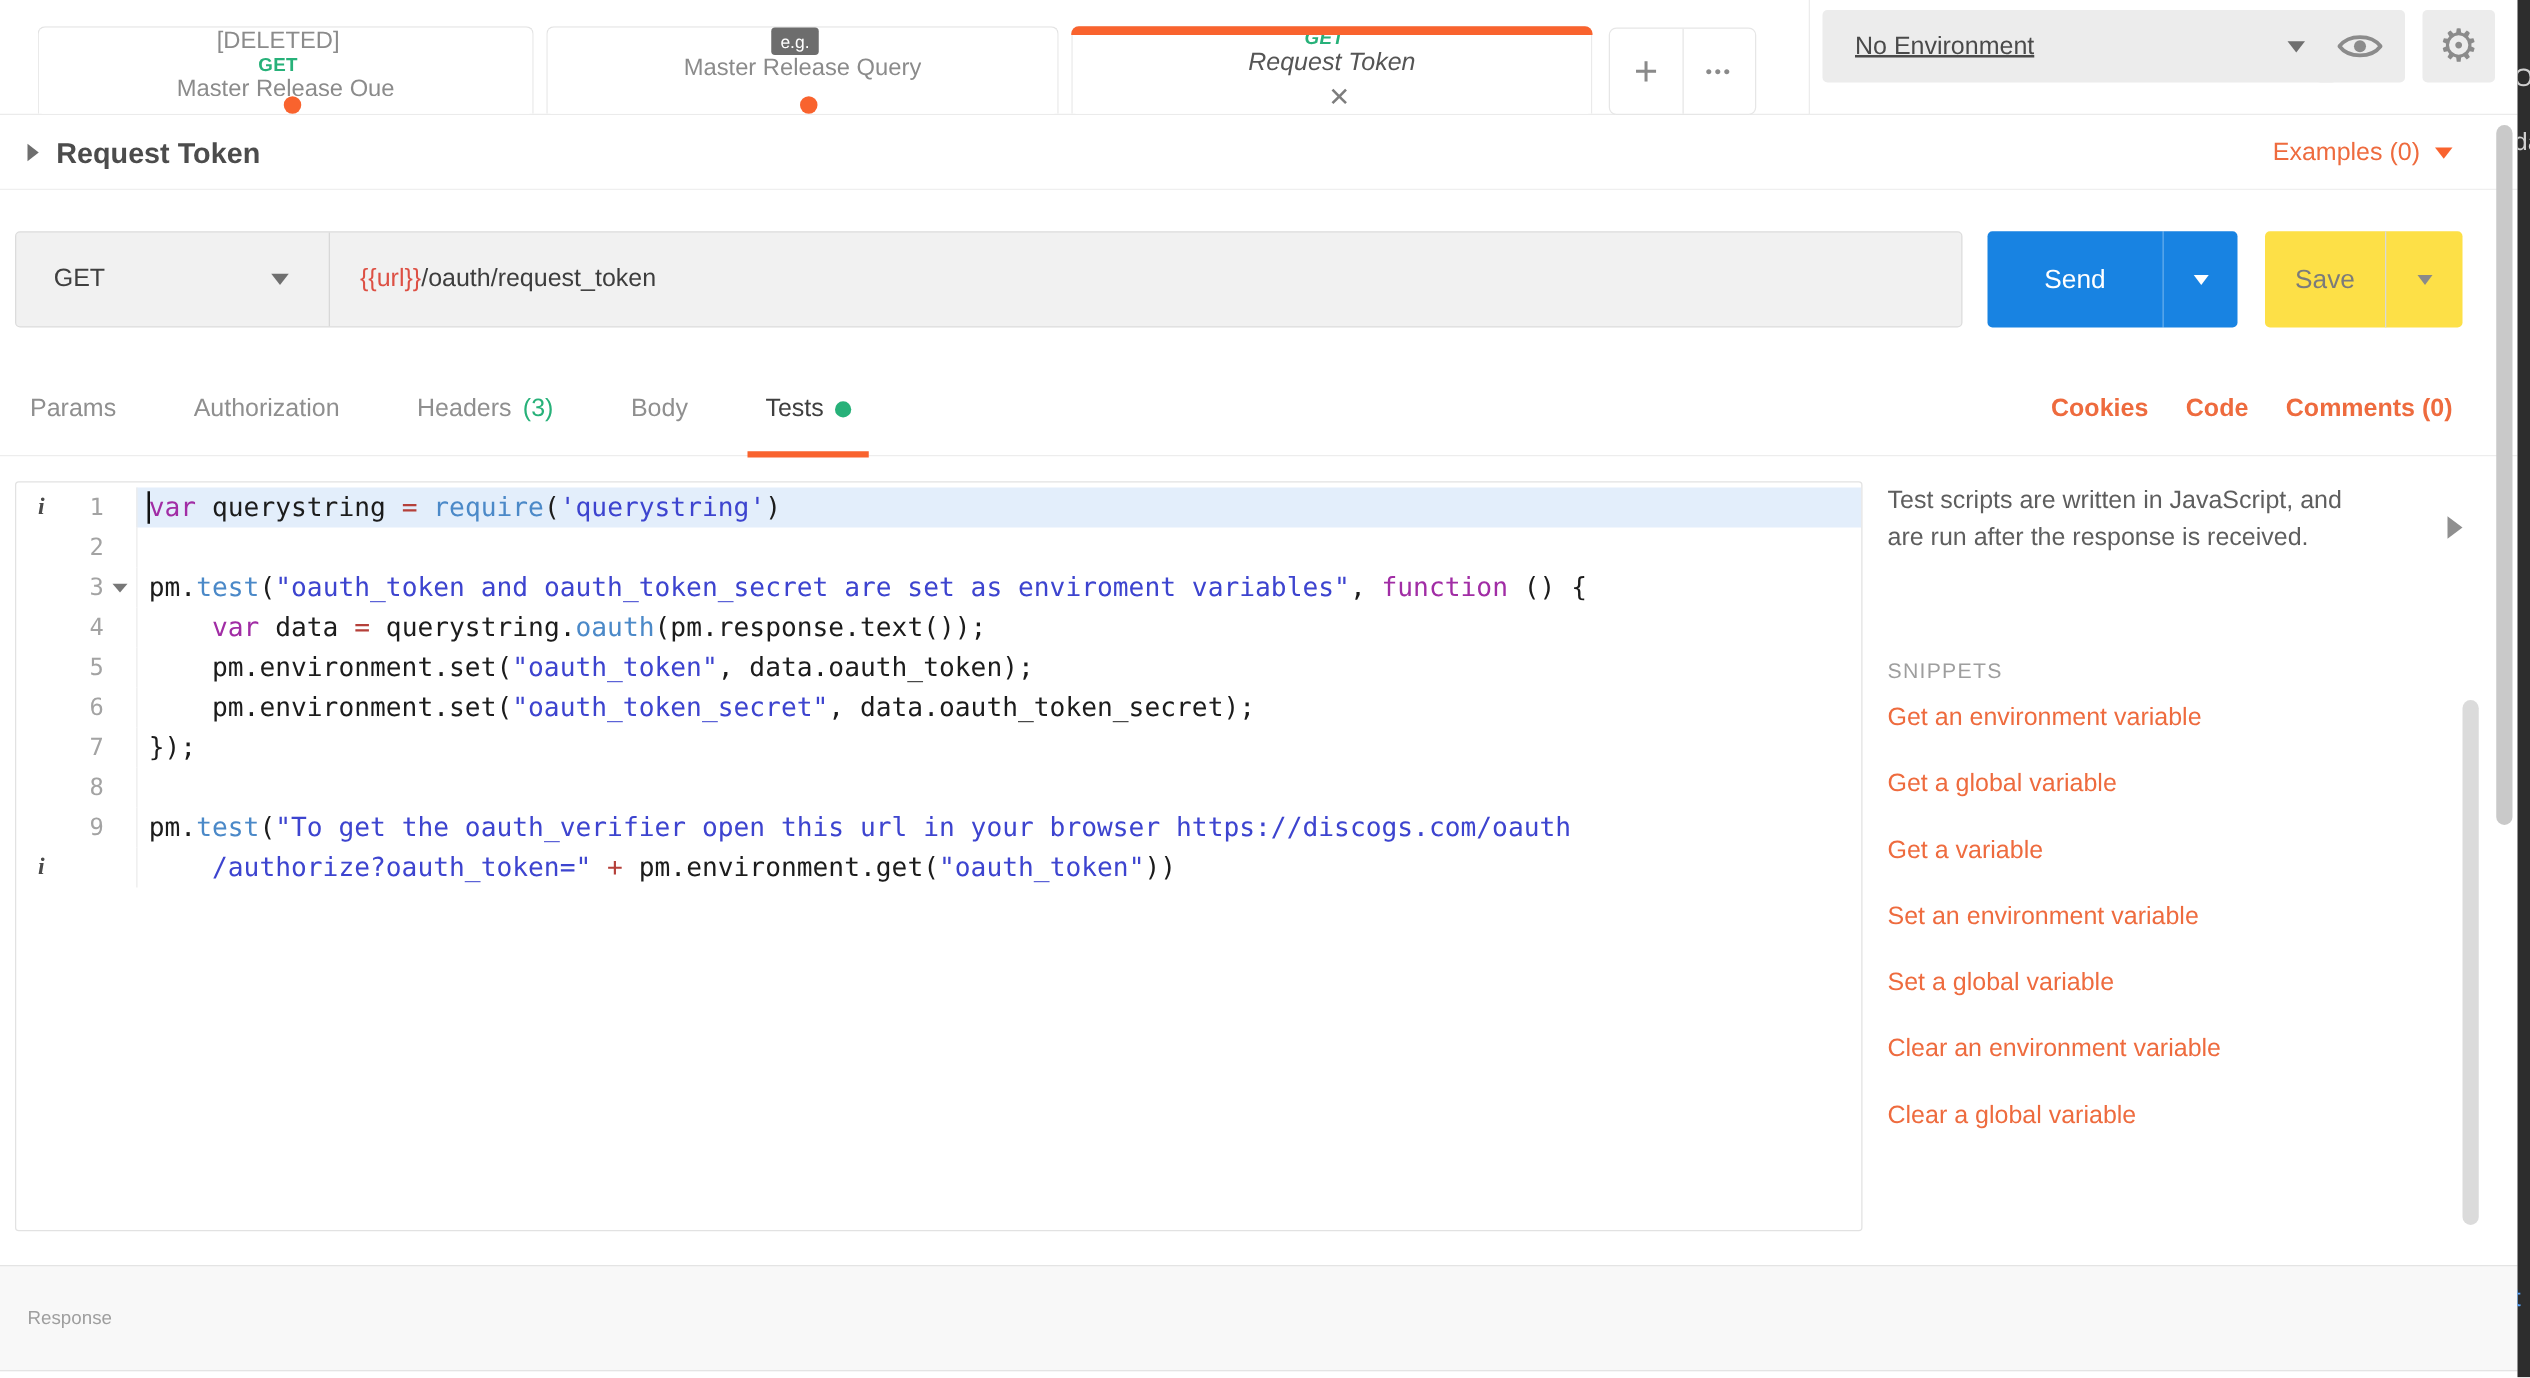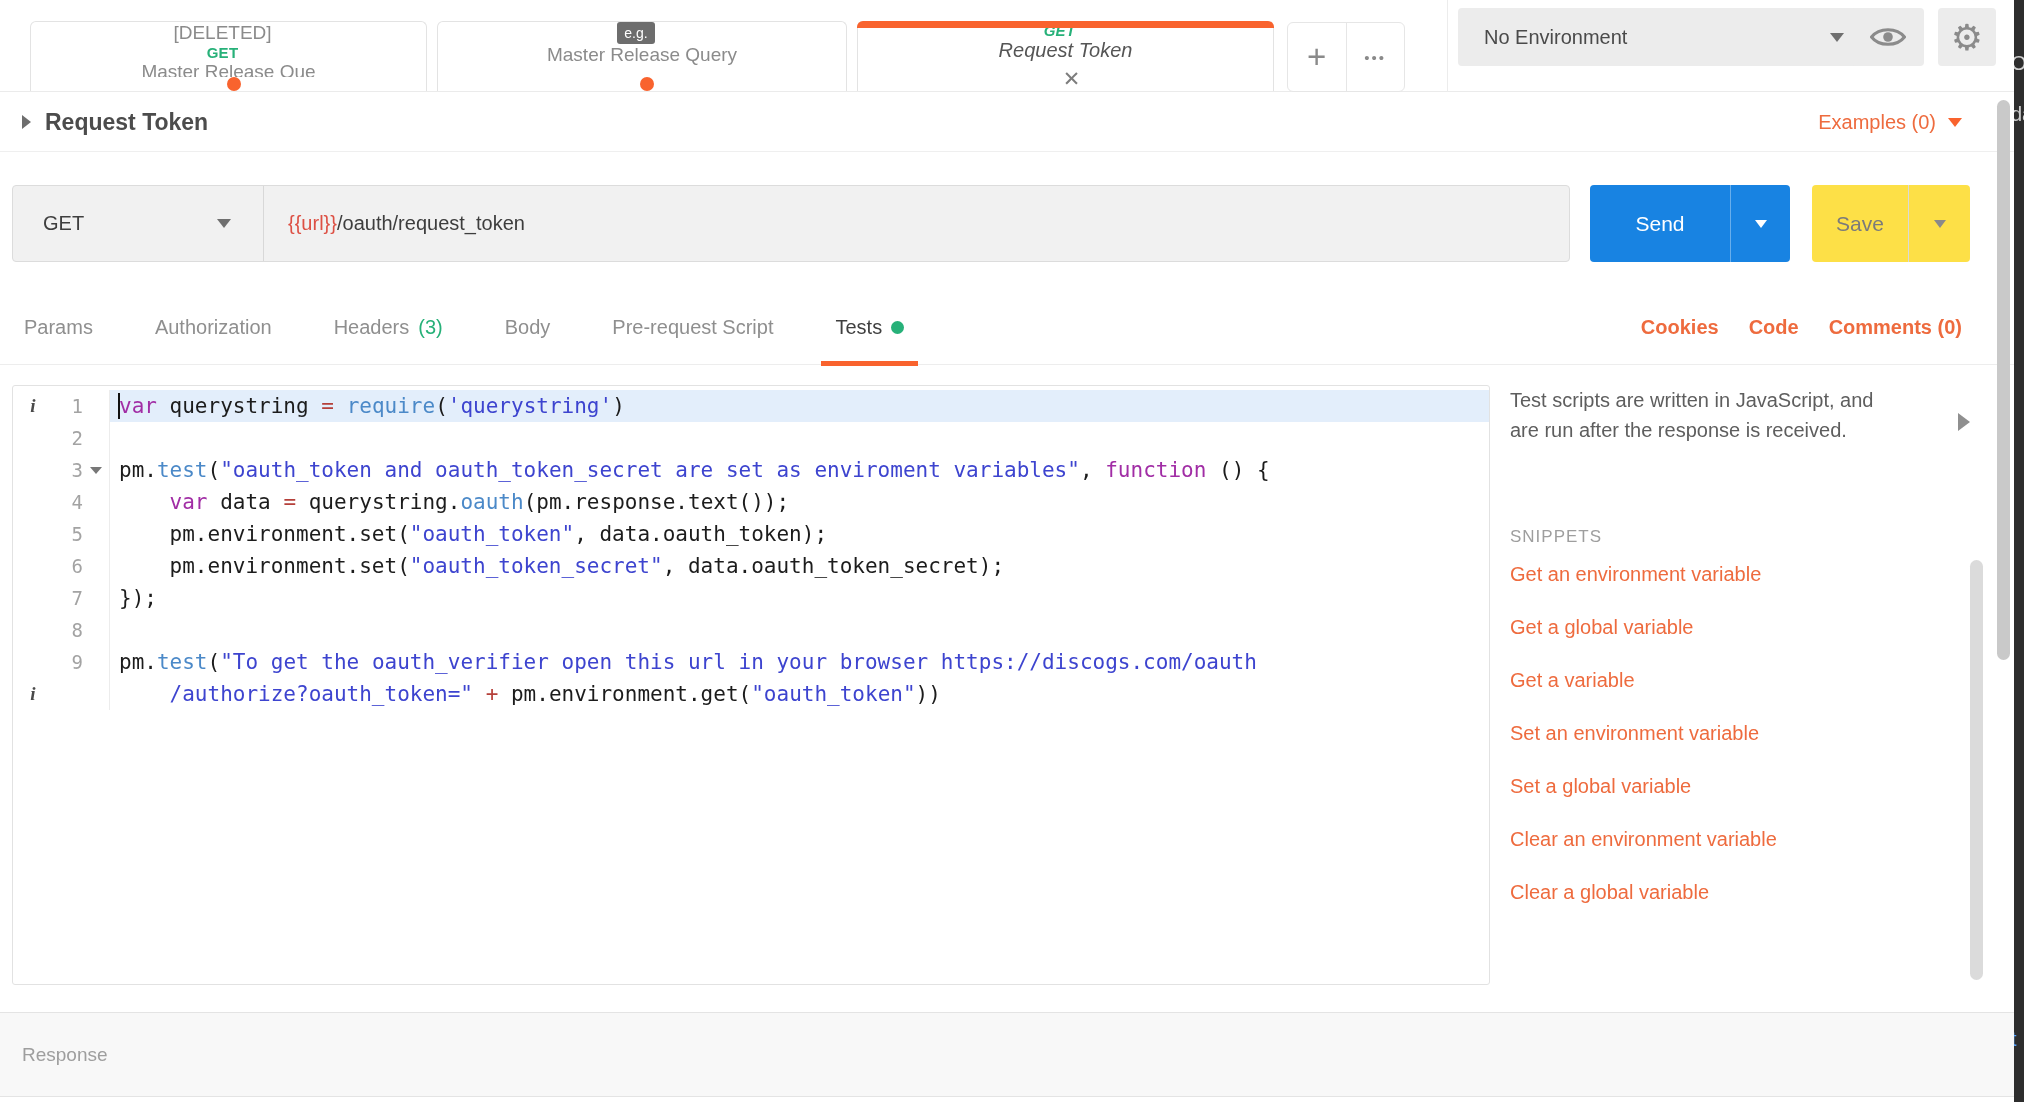--- a/index.html
+++ b/index.html
@@ -24,21 +24,21 @@
   .tab-title{white-space:nowrap;overflow:hidden;flex:1}
   .tab.active .tab-method,.tab.active .tab-title{font-style:italic}
   .tab.active .tab-title{color:#555;font-size:20px}
   .dot{width:14px;height:14px;border-radius:50%;background:var(--accent-orange);margin-left:10px;flex:none}
   .tab-close{color:#7d7d7d;font-size:21px;margin-left:12px;flex:none;cursor:pointer}
   .tab-actions{position:absolute;left:1287px;top:22px;height:70px;width:118px;display:flex;border:1px solid #e6e6e6;border-radius:6px;box-sizing:border-box;background:#fff;}
   .tab-action{flex:1;display:flex;align-items:center;justify-content:center;color:#8a8a8a;}
   .action-plus{font-size:33px;font-weight:300;}
   .action-more{font-size:15px;letter-spacing:2px;border-left:1px solid #e6e6e6;}
   .topbar-divider{position:absolute;left:1447px;top:0;height:92px;width:1px;background:#ececec;}
-  .env-select{position:absolute;left:1458px;top:8px;width:412px;height:58px;background:#ececec;border-radius:4px;display:flex;align-items:center;padding:0 26px;box-sizing:border-box;font-size:20px;color:#4a4a4a;cursor:pointer;}
+  .env-select{position:absolute;left:1458px;top:8px;width:412px;height:58px;background:#ececec;border-radius:4px;display:flex;align-items:center;padding:0 26px;box-sizing:border-box;font-size:20px;color:#4a4a4a;cursor:pointer;text-decoration:underline;}
   .icon-btn{position:absolute;top:8px;height:58px;border-radius:4px;background:#ececec;display:flex;align-items:center;justify-content:center;cursor:pointer;}
   .eye-btn{left:1852px;width:72px;}
   .gear-btn{left:1938px;width:58px;font-size:36px;color:#8b8b8b;font-family:"DejaVu Sans",sans-serif;}
 
   
   .tri-down{width:0;height:0;border-left:7px solid transparent;border-right:7px solid transparent;border-top:9px solid #6f6f6f;}
   .tri-down.orange{border-top-color:var(--accent-orange);}
   .tri-down.white{border-top-color:#fff;border-top-width:8px;border-left-width:6px;border-right-width:6px;}
   .tri-down.gray{border-top-color:#8a8a8a;border-top-width:8px;border-left-width:6px;border-right-width:6px;}
   .tri-right{width:0;height:0;border-top:7px solid transparent;border-bottom:7px solid transparent;border-left:9px solid #6e6e6e;}
@@ -95,21 +95,21 @@
   .helper-intro{width:392px;font-size:20px;line-height:30px;color:#5e5e5e;}
   .helper-arrow{position:absolute;left:448px;top:28px;cursor:pointer;}
   .snip-head{position:absolute;left:0;top:142px;font-size:17px;color:#9e9e9e;letter-spacing:1px;}
   .snips{position:absolute;left:0;top:178px;display:flex;flex-direction:column;gap:30px;font-size:20px;color:var(--orange-text);}
   .snip{cursor:pointer;white-space:nowrap;}
   .snips-scroll{position:absolute;left:460px;top:175px;width:13px;height:420px;background:#dbdbdb;border-radius:7px;cursor:pointer;}
 
   
   .main-scroll{position:absolute;left:1997px;top:100px;width:13px;height:560px;background:#c9c9c9;border-radius:7px;cursor:pointer;}
   .response{position:absolute;left:0;top:1012px;width:2014px;height:85px;background:#f8f8f8;border-top:1px solid #e4e4e4;border-bottom:1px solid #e4e4e4;box-sizing:border-box;display:flex;align-items:center;}
-  .response-title{margin-left:22px;font-size:19px;color:#9e9e9e;}
+  .response-title{margin-left:22px;font-size:15px;color:#9e9e9e;}
   .edge{position:absolute;left:2014px;top:0;width:10px;height:1102px;background:#2d2d2d;overflow:hidden;}
   .edge-frag{position:absolute;left:-3px;font-size:20px;}
 </style>
 </head>
 <body>
 
 <div class="screen">
 
   <div class="topbar">
     <div class="tabs" id="tabs">
@@ -195,23 +195,20 @@
         </div>
         <div class="reqtab">
           <span>Authorization</span>
         </div>
         <div class="reqtab">
           <span>Headers</span>
           <span class="count">(3)</span>
         </div>
         <div class="reqtab">
           <span>Body</span>
-        </div>
-        <div class="reqtab">
-          <span>Pre-request Script</span>
         </div>
         <div class="reqtab active">
           <span>Tests</span>
           <span class="greendot"></span>
         </div>
       </div>
     <div class="reqtab-links" id="reqtab-links">
         <span class="rlink">Cookies</span>
         <span class="rlink">Code</span>
         <span class="rlink">Comments (0)</span>

